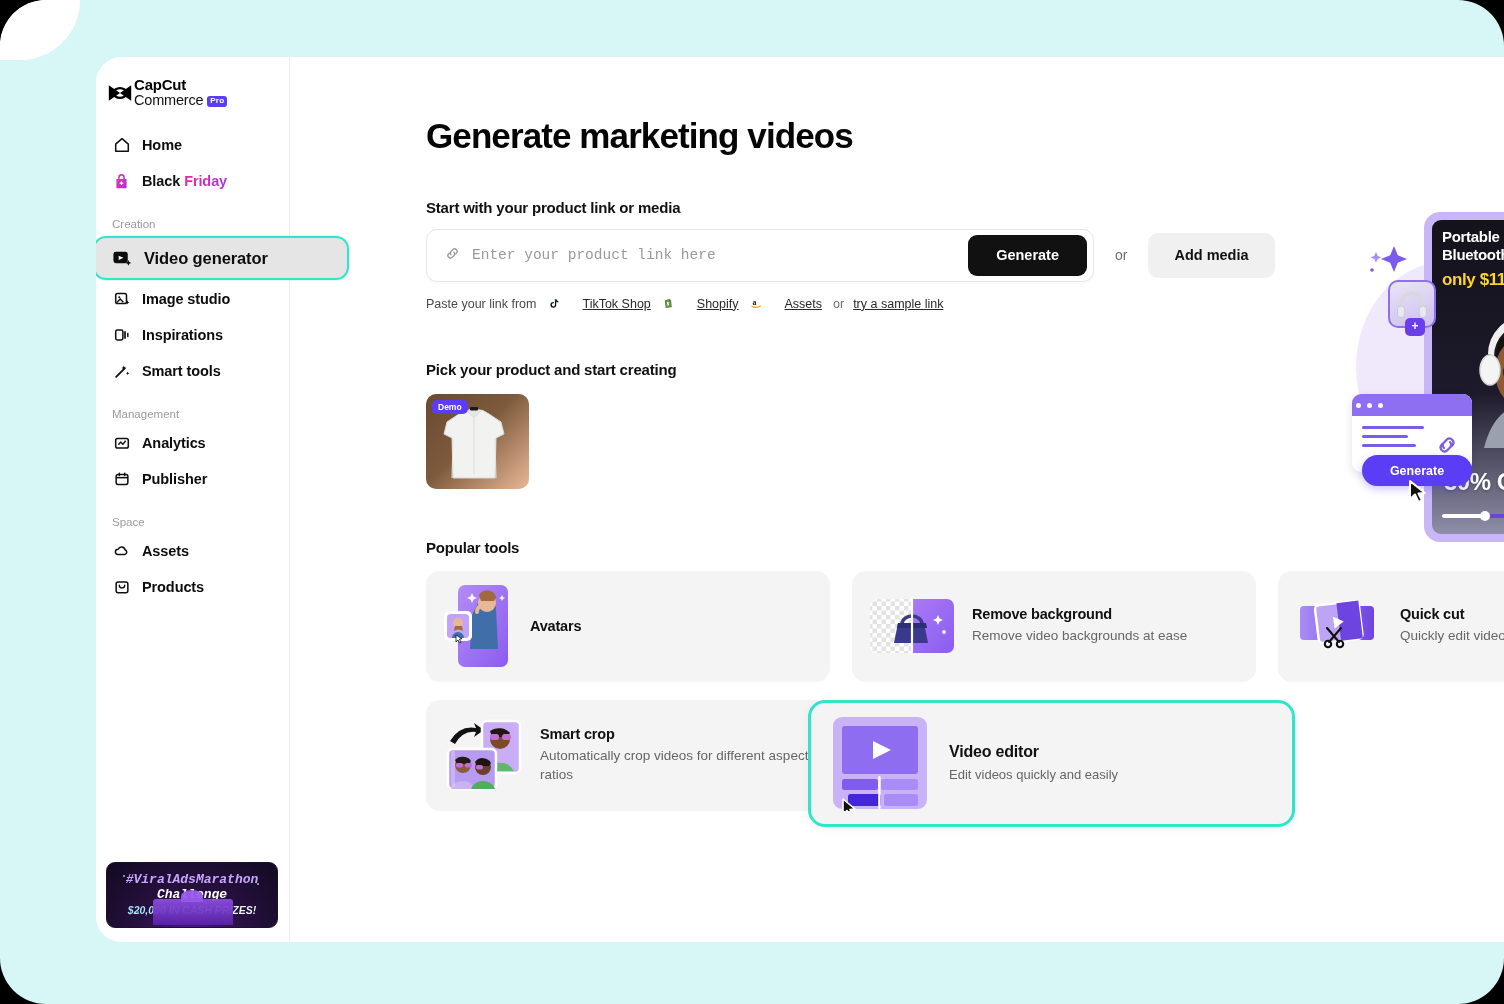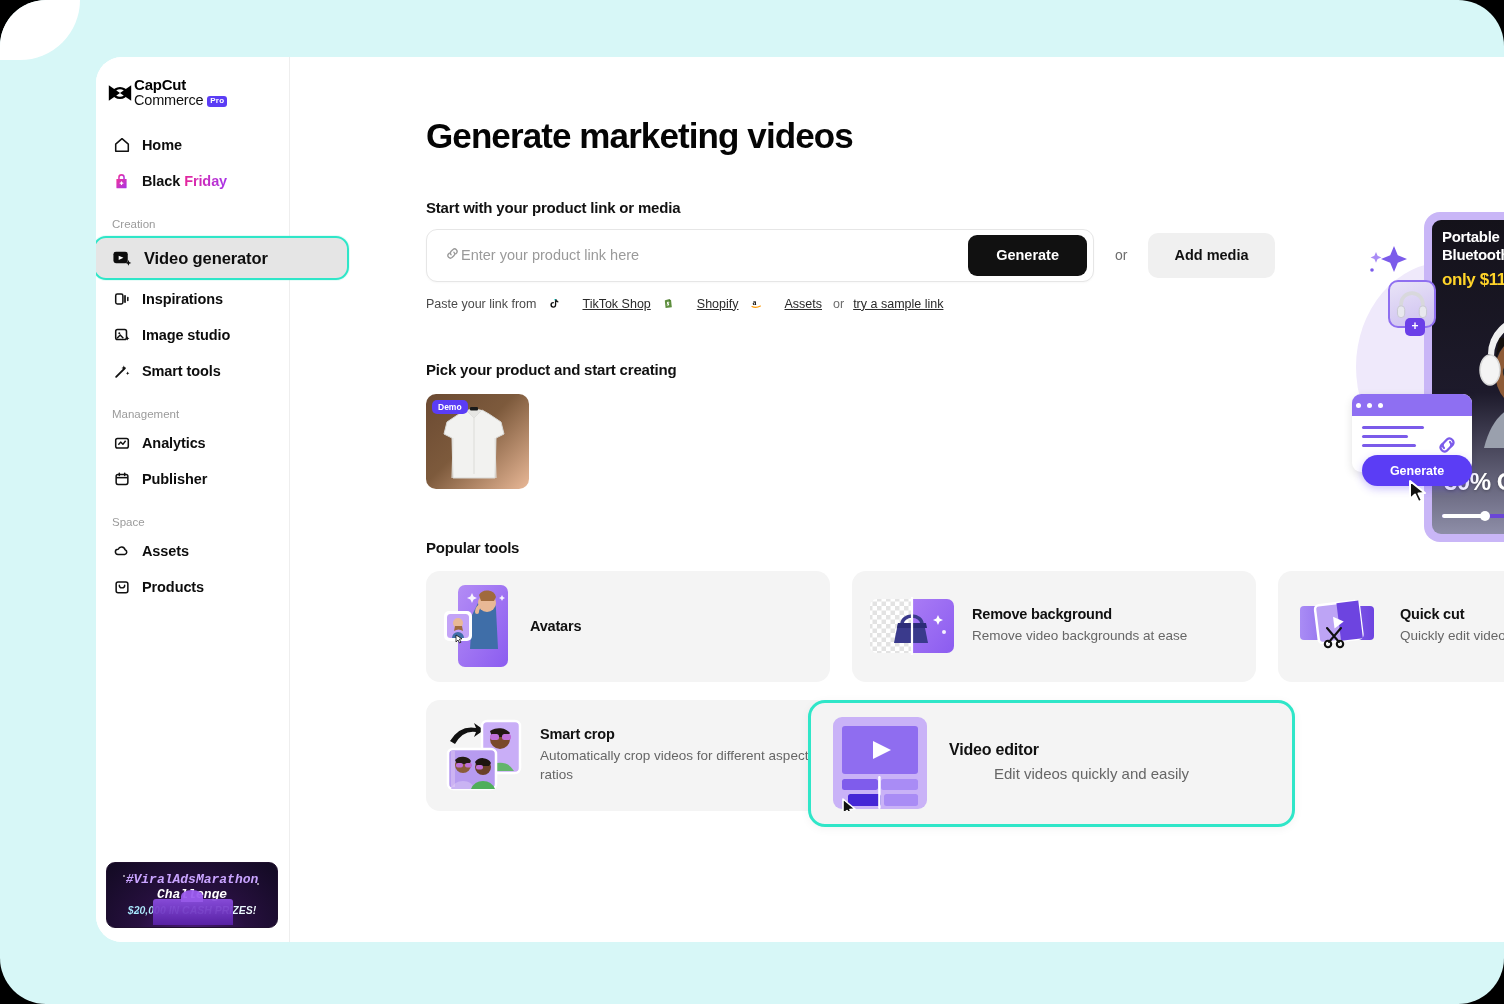--- a/index.html
+++ b/index.html
@@ -132,22 +132,22 @@
   
   #input-row { display:flex; align-items:center; gap:0; margin-top: 13px; }
   #link-box {
     width: 668px; height: 53px;
     background:#fff; border:1.5px solid #e6e6e6; border-radius: 11px;
     display:flex; align-items:center; padding: 0 6px 0 17px;
     box-shadow: 0 1px 2px rgba(0,0,0,0.03);
   }
   #link-input {
     flex:1 1 auto; border:none; outline:none;
-    font-size:14.5px; color:#111; font-family:Liberation Sans, sans-serif;
-    background:transparent;
+    font-size:14.5px; color:#111; font-family:Liberation Mono, monospace;
+    margin-left: 11px; background:transparent;
   }
   #link-input::placeholder { color:#9a9a9a; }
   #generate-btn {
     background:#111; color:#fff; border:none;
     height:41px; padding: 0 28px; border-radius:9px;
     font-size:14.5px; font-weight:700; cursor:pointer;
     font-family:"Liberation Sans",sans-serif;
   }
   #or-text { font-size:14px; color:#6d6d6d; margin: 0 21px; }
   #add-media-btn {
@@ -326,38 +326,38 @@
               <path d="M7 8 L12 10.2 L7 12.6 Z" fill="#fff"></path>
               <path d="M17.2 12.6 l.9 2.1 2.1 .9 -2.1 .9 -.9 2.1 -.9 -2.1 -2.1 -.9 2.1 -.9 Z" fill="#0d0d0d"></path>
             </svg>
           </span>
           <span>Video generator</span>
         </div>
 
         <div class="nav-item">
           <span class="ico">
             <svg viewBox="0 0 20 20" width="18" height="18">
-              <rect x="3" y="4.5" width="8" height="11" rx="1.8" fill="none" stroke="#111" stroke-width="1.7"></rect>
-              <rect x="12.4" y="5.5" width="1.9" height="9" rx="0.9" fill="#111"></rect>
-              <rect x="15.6" y="7.5" width="1.7" height="5" rx="0.8" fill="#111"></rect>
-            </svg>
-          </span>
-          <span>Inspirations</span>
-        </div>
-
-        <div class="nav-item">
-          <span class="ico">
-            <svg viewBox="0 0 20 20" width="18" height="18">
               <rect x="3" y="4" width="12" height="11" rx="2" fill="none" stroke="#111" stroke-width="1.7"></rect>
               <circle cx="7" cy="8" r="1.1" fill="#111"></circle>
               <path d="M4.5 13.5 L8 10 L11.5 13.5" fill="none" stroke="#111" stroke-width="1.6"></path>
               <path d="M16 11.5 l.7 1.6 1.6 .7 -1.6 .7 -.7 1.6 -.7 -1.6 -1.6 -.7 1.6 -.7 Z" fill="#111"></path>
             </svg>
           </span>
           <span>Image studio</span>
+        </div>
+
+        <div class="nav-item">
+          <span class="ico">
+            <svg viewBox="0 0 20 20" width="18" height="18">
+              <rect x="3" y="4.5" width="8" height="11" rx="1.8" fill="none" stroke="#111" stroke-width="1.7"></rect>
+              <rect x="12.4" y="5.5" width="1.9" height="9" rx="0.9" fill="#111"></rect>
+              <rect x="15.6" y="7.5" width="1.7" height="5" rx="0.8" fill="#111"></rect>
+            </svg>
+          </span>
+          <span>Inspirations</span>
         </div>
 
         <div class="nav-item">
           <span class="ico">
             <svg viewBox="0 0 20 20" width="18" height="18">
               <path d="M3.5 16.5 L13 7" stroke="#111" stroke-width="2.1" stroke-linecap="round"></path>
               <path d="M12 4 l.8 1.8 1.8 .8 -1.8 .8 -.8 1.8 -.8 -1.8 -1.8 -.8 1.8 -.8 Z" fill="#111"></path>
               <path d="M16.3 10.6 l.6 1.3 1.3 .6 -1.3 .6 -.6 1.3 -.6 -1.3 -1.3 -.6 1.3 -.6 Z" fill="#111"></path>
             </svg>
           </span>
@@ -639,21 +639,21 @@
               <rect x="17" y="79" width="33" height="12" rx="2.5" fill="#4526d6"></rect>
               <rect x="53" y="79" width="34" height="12" rx="2.5" fill="#a98cf5"></rect>
               <rect x="47.2" y="61" width="2.4" height="33" rx="1.2" fill="#fff"></rect>
               <g transform="translate(12,84)">
                 <path d="M0 0 L0 15 L4 11.5 L7 17 L10 15.5 L7 10.5 L12 10 Z" fill="#111" stroke="#fff" stroke-width="1.6" stroke-linejoin="round"></path>
               </g>
             </svg>
           </div>
           <div class="tool-txt">
             <div class="tool-title" style="font-size:16px;">Video editor</div>
-            <div class="tool-desc" style="font-size:15px;margin-left:45px;">Edit videos quickly and easily</div>
+            <div class="tool-desc" style="font-size:13px;">Edit videos quickly and easily</div>
           </div>
         </div>
       </div>
 
       <div id="big-cursor">
         <svg viewBox="0 0 62 75" width="62" height="75">
           <path d="M6 4 L6 66 L21 52 L32 72 L44 66 L33 47 L54 45 Z" fill="#2FE6C8" stroke="#ffffff" stroke-width="4" stroke-linejoin="round"></path>
         </svg>
       </div>
 

